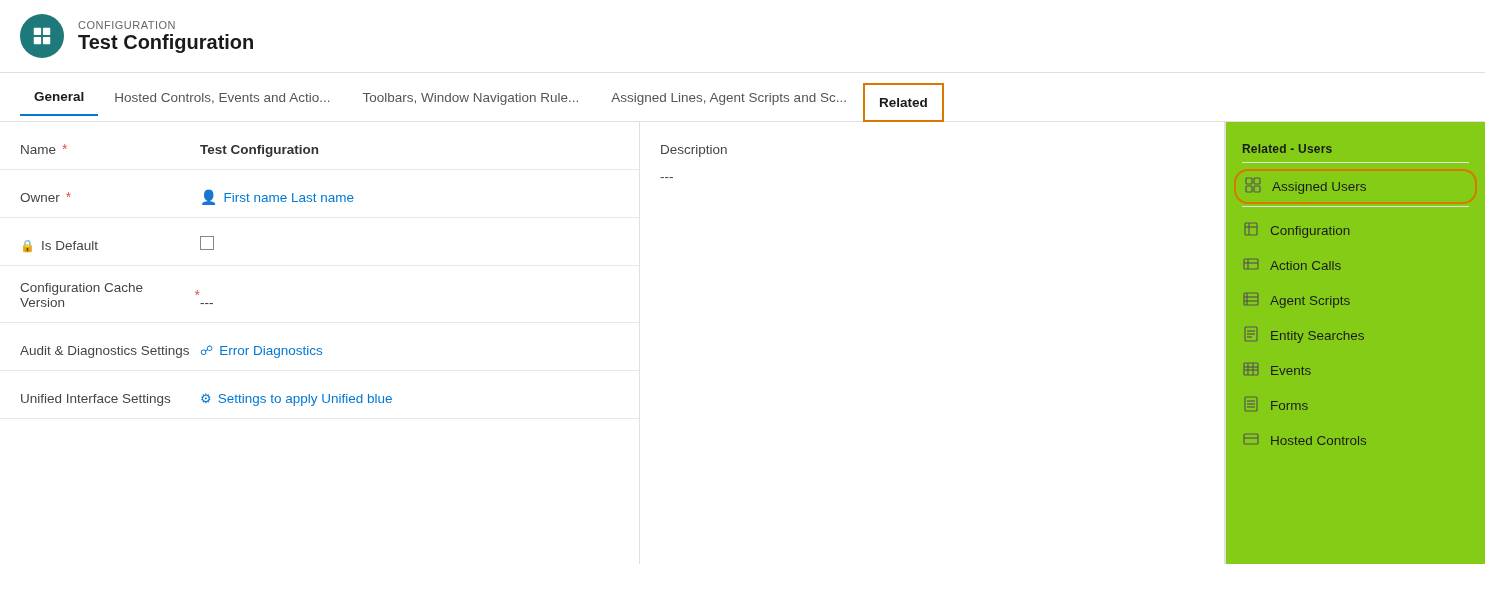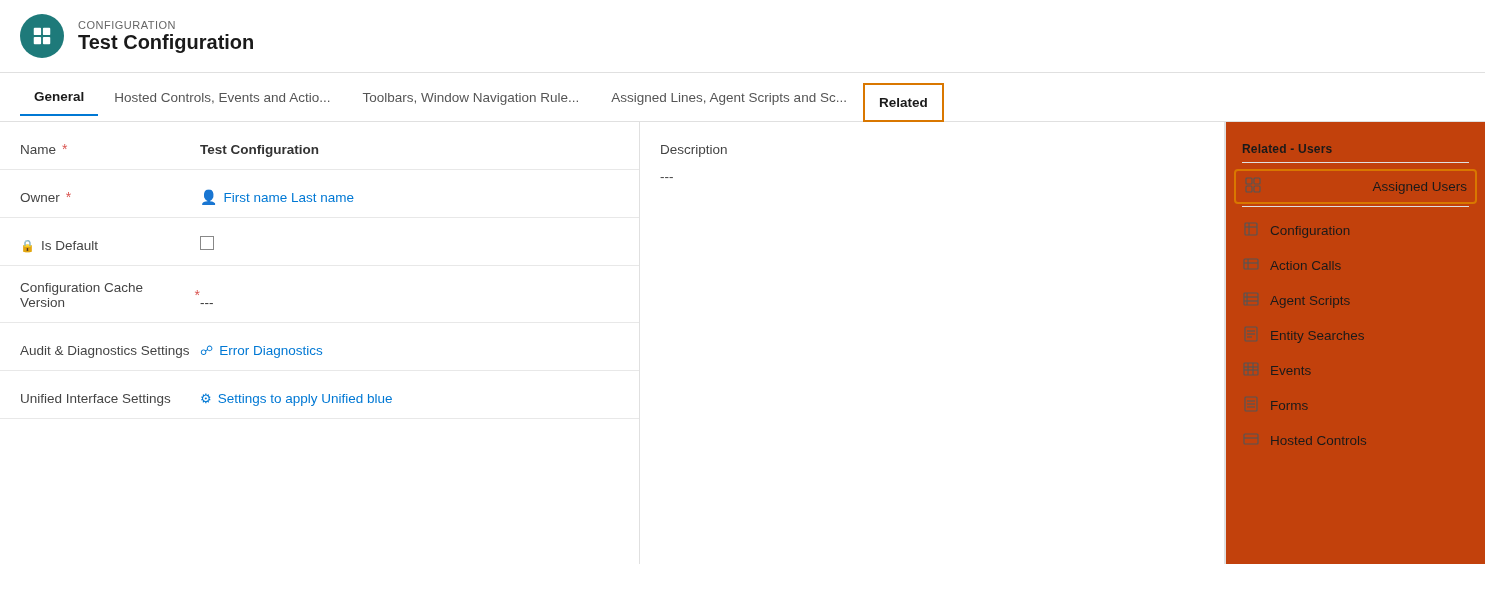--- a/index.html
+++ b/index.html
@@ -123,21 +123,21 @@
     .desc-label {
       color: #444; font-size: 13.5px; margin-bottom: 12px;
     }
     .desc-value {
       color: #444; font-size: 13.5px;
     }
 
     
     .related-panel {
       flex: 0 0 260px;
-      background: #c2410c;
+      background: #84cc16;
       border-left: 1px solid #e0e0e0;
       overflow-y: auto;
       padding: 10px 0;
     }
     .related-section-header {
       font-size: 12px;
       font-weight: 700;
       color: #1a1a1a;
       padding: 10px 16px 6px;
       letter-spacing: 0.2px;
@@ -153,22 +153,21 @@
       gap: 10px;
       padding: 8px 16px;
       cursor: pointer;
       font-size: 13.5px;
       color: #1a1a1a;
     }
     .related-item.highlighted {
       border: 2px solid #d97700;
       margin: 2px 8px;
       padding: 6px 8px;
-      border-radius: 4px;
-      justify-content: space-between;
+      border-radius: 14px;
     }
     .related-item-icon {
       font-size: 14px;
       color: #555;
       width: 18px;
       text-align: center;
       flex-shrink: 0;
     }
 
     

